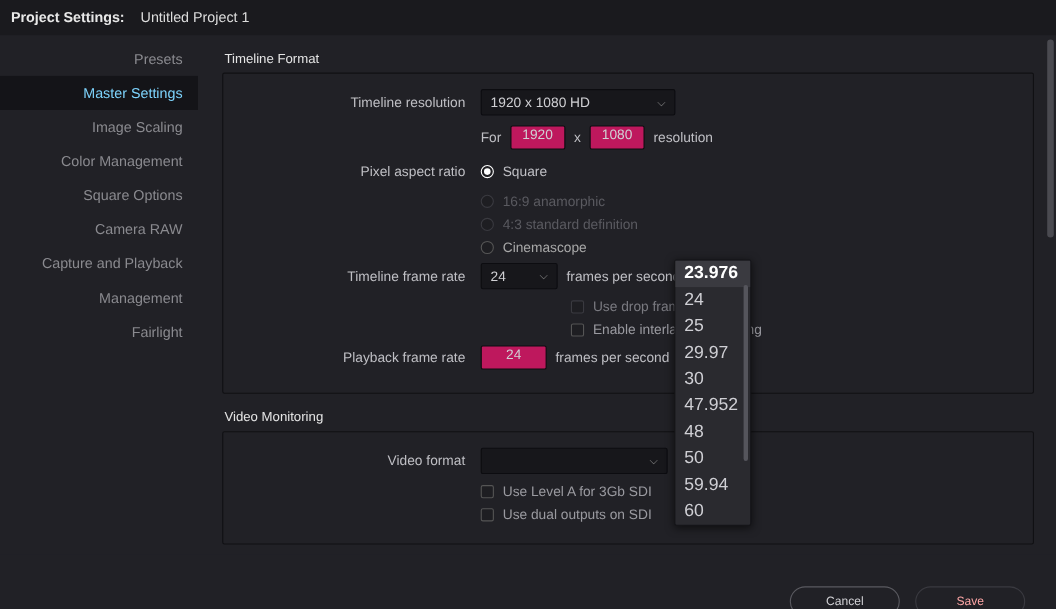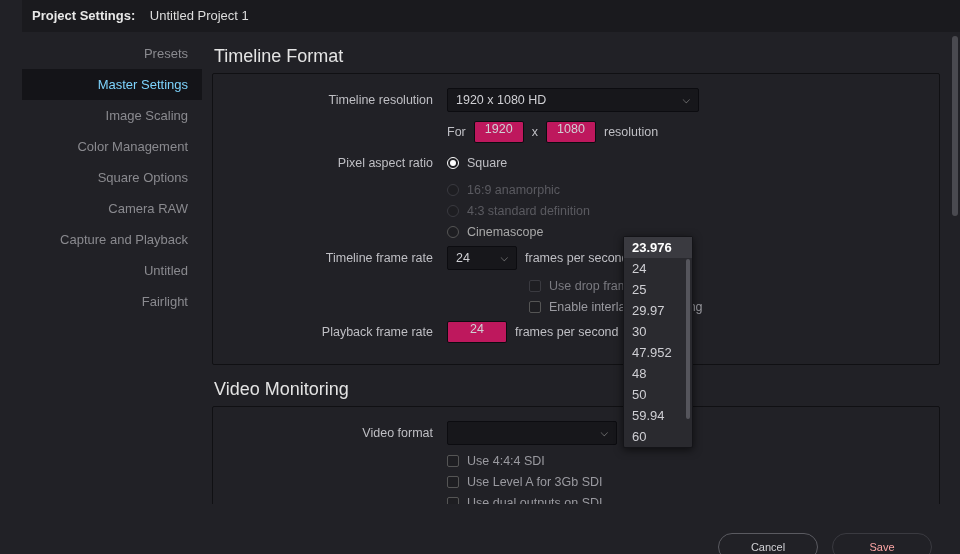--- a/index.html
+++ b/index.html
@@ -7,35 +7,35 @@
     width: 960px; height: 554px;
     background: #000;
     font-family: -apple-system, BlinkMacSystemFont, "Segoe UI", Arial, sans-serif;
     color: #a8a8a8;
     overflow: hidden;
   }
   .window {
     position: relative;
     width: 960px; height: 554px;
     background: #212126;
-    padding-left: 22px;
   }
   .titlebar {
     height: 32px;
     padding: 8px 10px;
     font-size: 13px;
     color: #e8e8e8;
     font-weight: 600;
     background: #1a1a1e;
   }
   .titlebar .prefix { font-weight: 600; }
   .titlebar .proj { font-weight: 400; color: #ddd; }
   .body {
     display: flex;
     height: calc(554px - 32px - 50px);
+    gap: 12px;
   }
   
   .sidebar {
     width: 180px;
     padding-top: 6px;
   }
   .side-item {
     text-align: right;
     padding: 8px 14px 8px 0;
     font-size: 13px;
@@ -56,21 +56,21 @@
   .scrollbar {
     position: absolute;
     right: 2px;
     top: 4px;
     width: 6px;
     height: 180px;
     background: #4a4a50;
     border-radius: 3px;
   }
   .section-title {
-    font-size: 18px;
+    font-size: 12px;
     color: #e4e4e4;
     margin: 6px 0 6px 2px;
   }
   .panel {
     border: 1px solid #101013;
     border-radius: 2px;
     padding: 14px 16px 12px 16px;
     margin-bottom: 14px;
   }
   .row {
@@ -99,21 +99,21 @@
     justify-content: space-between;
     background: #17171b;
     border: 1px solid #0c0c10;
     border-radius: 2px;
     height: 24px;
     padding: 0 8px;
     font-size: 12.5px;
     color: #d0d0d4;
     cursor: pointer;
   }
-  .select.wide { width: 252px; }
+  .select.wide { width: 177px; }
   .select.small { width: 70px; }
   .chev { font-size: 10px; color: #888; }
   .inp {
     background: #be185d;
     border: 1px solid #0c0c10;
     border-radius: 2px;
     height: 22px;
     width: 50px;
     text-align: center;
     font-size: 12.5px;
@@ -167,21 +167,21 @@
   }
   .dropdown .dd-scroll {
     position: absolute;
     right: 2px; top: 22px;
     width: 4px; height: 160px;
     background: #55555c;
     border-radius: 2px;
   }
   .dd-item {
     padding: 3px 8px;
-    font-size: 13px;
+    font-size: 16px;
     color: #cfcfd4;
     cursor: pointer;
   }
   .dd-item.hover {
     background: #3a3a40;
     color: #fff;
     font-weight: 600;
   }
   
   .footer {
@@ -229,21 +229,21 @@
 
   <div class="body">
     <div class="sidebar">
       <div class="side-item">Presets</div>
       <div class="side-item active">Master Settings</div>
       <div class="side-item">Image Scaling</div>
       <div class="side-item">Color Management</div>
       <div class="side-item">Square Options</div>
       <div class="side-item">Camera RAW</div>
       <div class="side-item">Capture and Playback</div>
-      <div class="side-item">Untitled</div>
+      <div class="side-item">Management</div>
       <div class="side-item">Fairlight</div>
     </div>
 
     <div class="main">
       <div class="scrollbar"></div>
 
       <div class="section-title">Timeline Format</div>
       <div class="panel">
 
         <div class="row">
@@ -322,24 +322,20 @@
         <div class="row">
           <div class="label">Video format</div>
           <div class="ctrl">
             <div class="select" style="width:170px;">
               <span></span>
               <span class="chev">⌵</span>
             </div>
           </div>
         </div>
 
-        <div class="opt-line" style="margin-left:218px;color:#9a9aa0;">
-          <span class="check"></span>
-          <span>Use 4:4:4 SDI</span>
-        </div>
         <div class="opt-line" style="margin-left:218px;color:#9a9aa0;">
           <span class="check"></span>
           <span>Use Level A for 3Gb SDI</span>
         </div>
         <div class="opt-line" style="margin-left:218px;color:#9a9aa0;">
           <span class="check"></span>
           <span>Use dual outputs on SDI</span>
         </div>
 
       </div>

